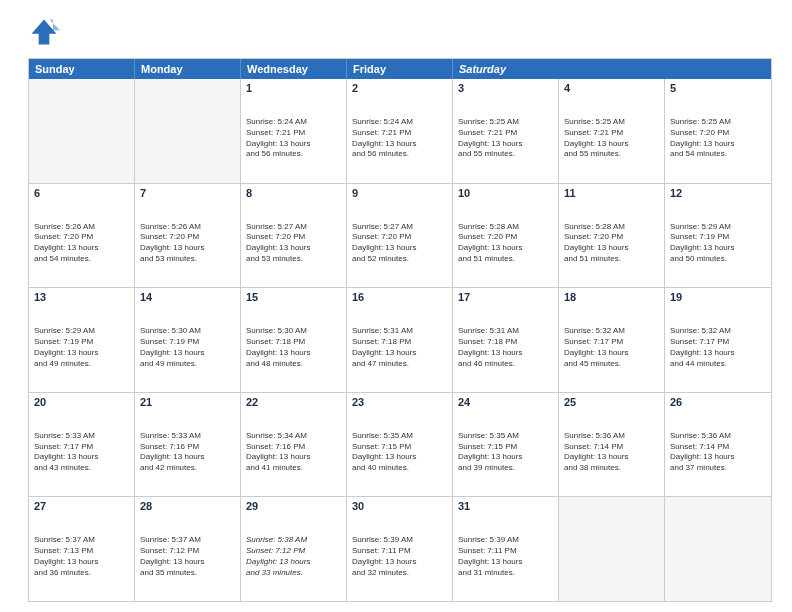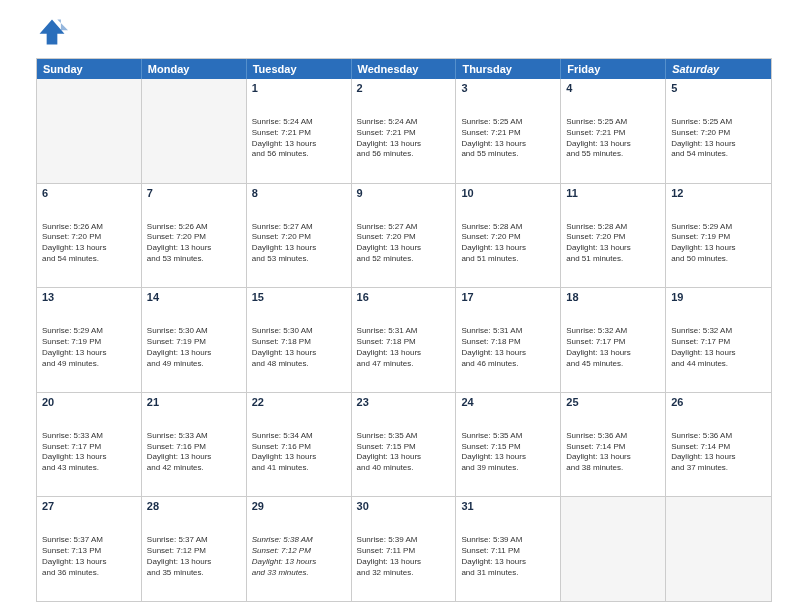--- a/index.html
+++ b/index.html
@@ -6,21 +6,21 @@
     body {
       font-family: Arial, sans-serif;
       background: #fff;
       width: 792px;
       height: 612px;
       overflow: hidden;
     }
     .page {
       width: 792px;
       height: 612px;
-      padding: 16px 20px 10px 36px;
+      padding: 16px 20px 10px 28px;
       display: flex;
       flex-direction: column;
     }
     .header {
       display: flex;
       justify-content: space-between;
       align-items: flex-start;
       margin-bottom: 10px;
     }
     .logo {
@@ -134,23 +134,21 @@
     <div class="title-block">
       <div class="month-title"></div>
       <div class="location"></div>
     </div>
   </div>
 
   <div class="calendar">
     <div class="cal-header">
     <div class="cal-header-cell">Sunday</div>
         <div class="cal-header-cell">Monday</div>
-        <div class="cal-header-cell">Tuesday</div>
         <div class="cal-header-cell">Wednesday</div>
-        <div class="cal-header-cell">Thursday</div>
         <div class="cal-header-cell">Friday</div>
         <div class="cal-header-cell">Saturday</div>
       </div>
     <div class="cal-body">
     <div class="cal-row">
           <div class="cal-cell empty"></div>
           <div class="cal-cell empty"></div>
           <div class="cal-cell">
             <span class="day-num">1</span>
             <div class="day-info" style="white-space: pre-line;">Sunrise: 5:24 AM

